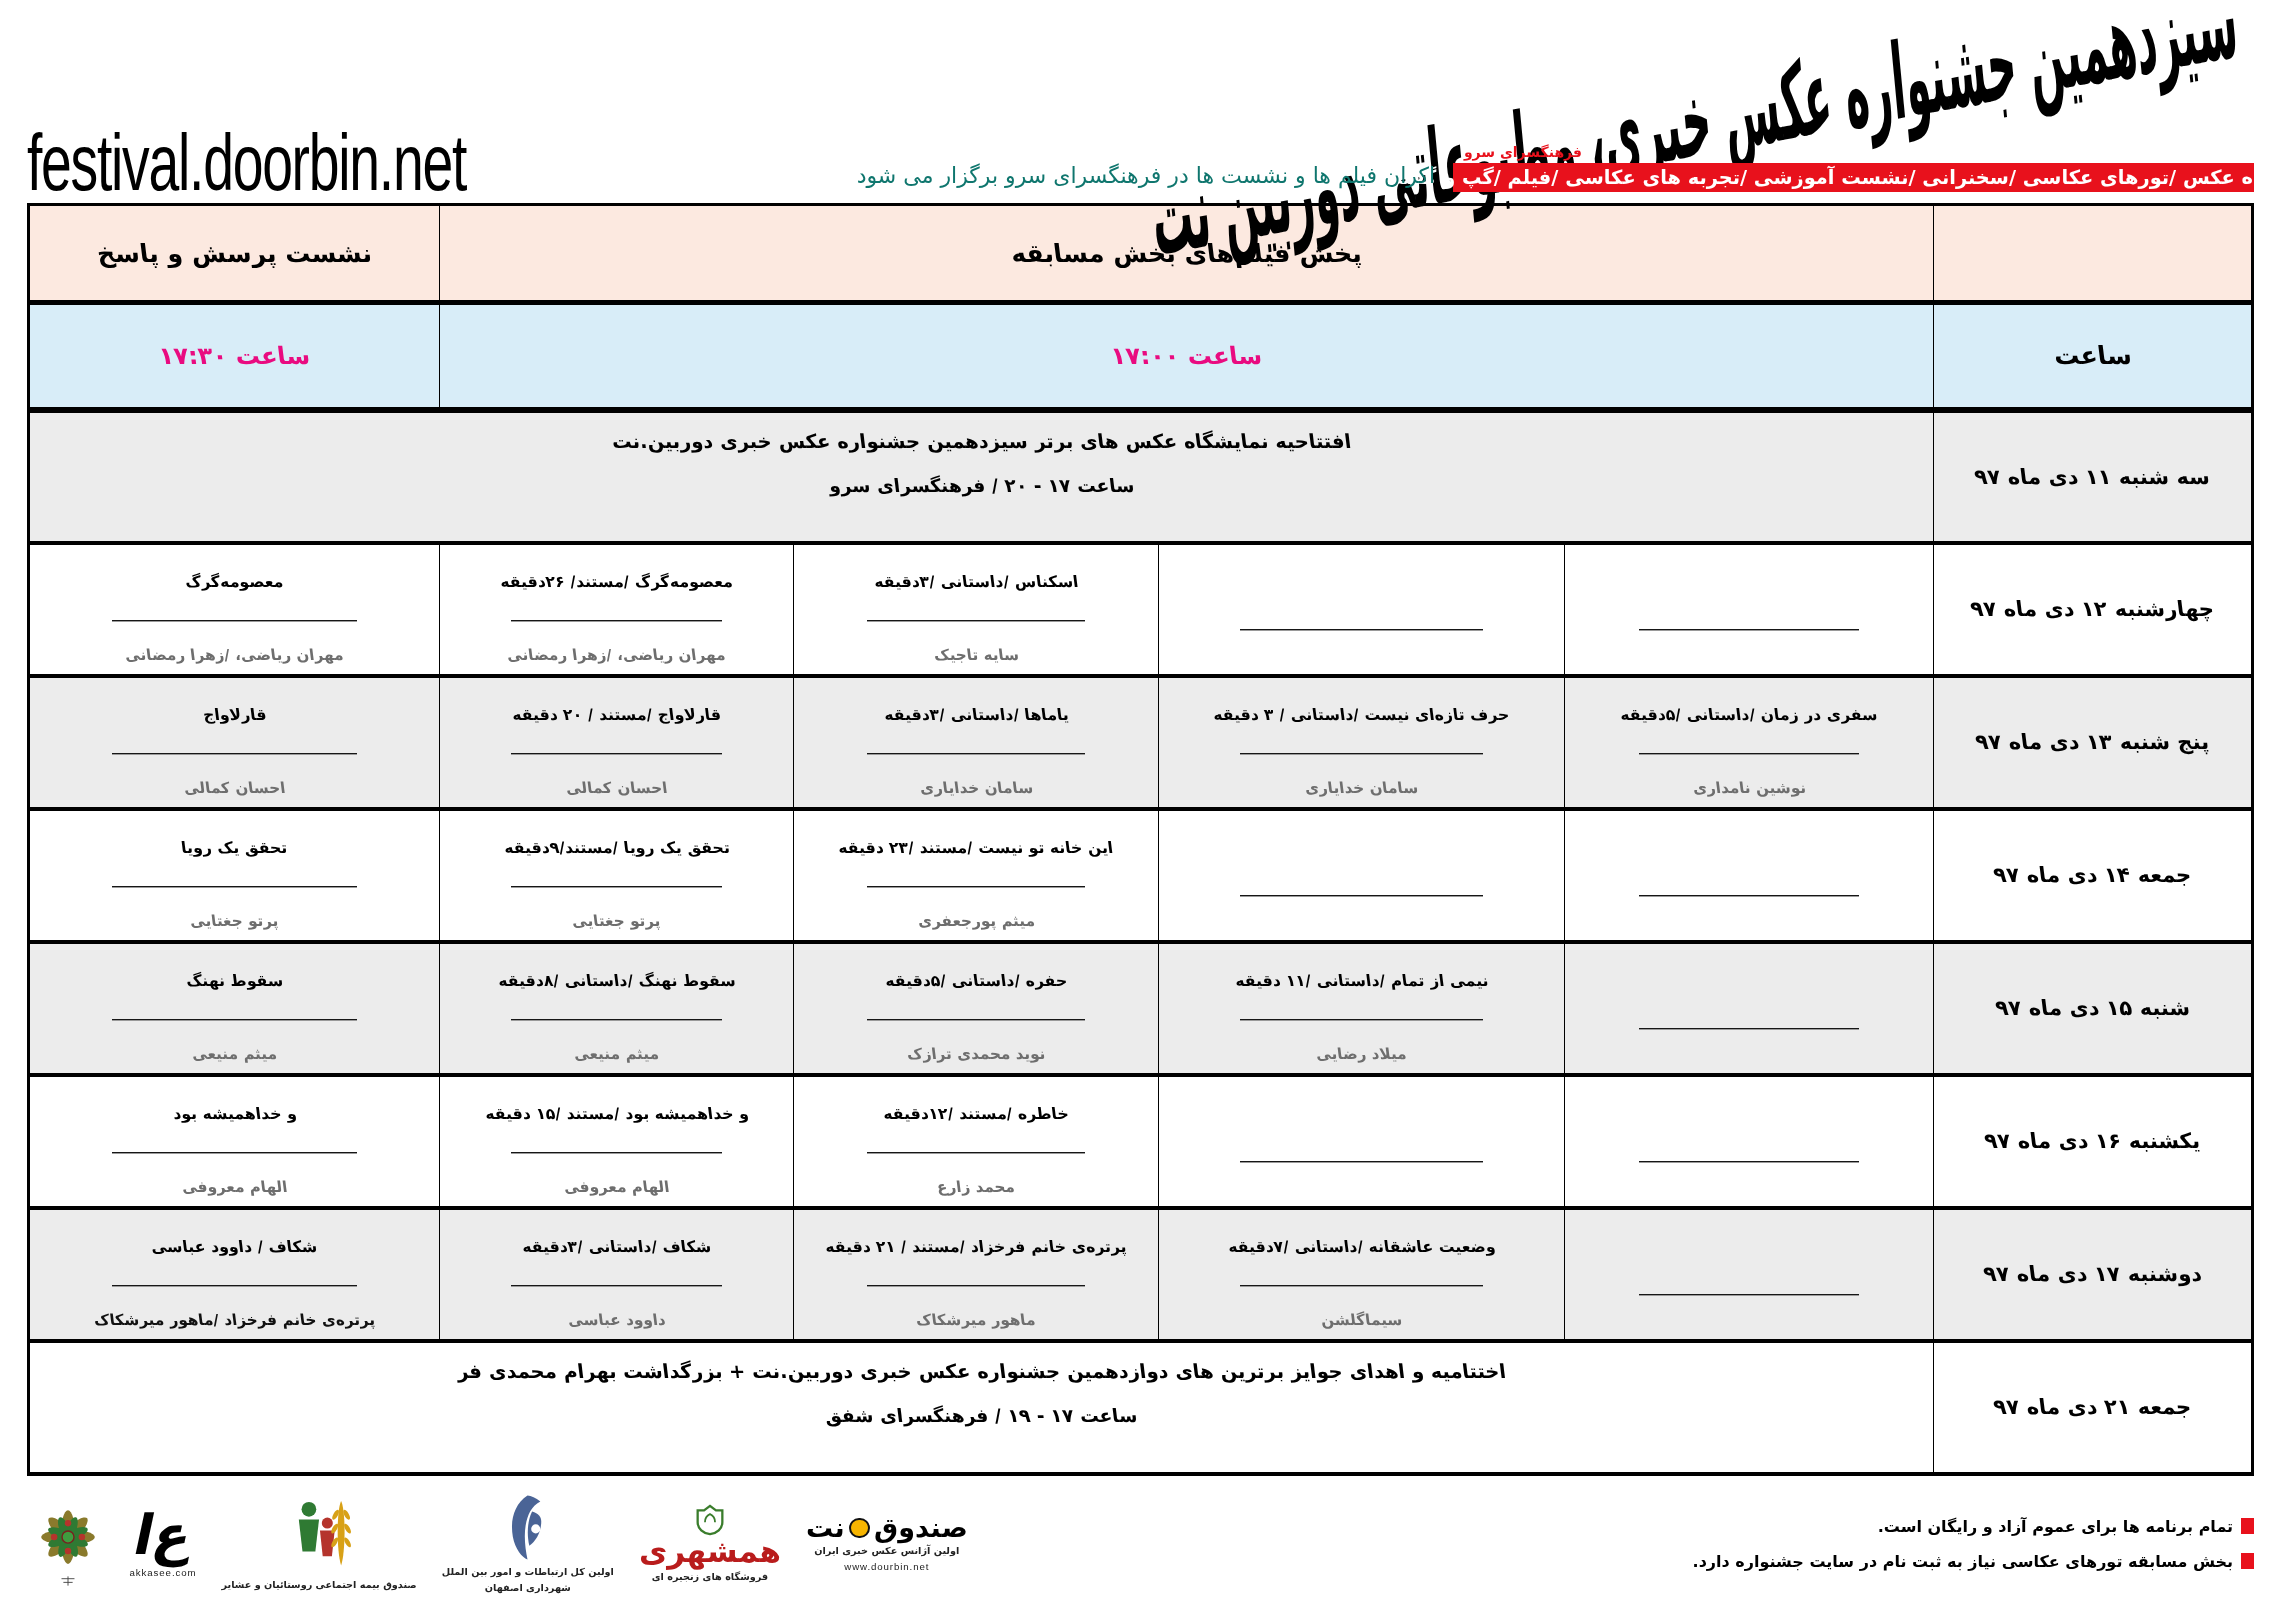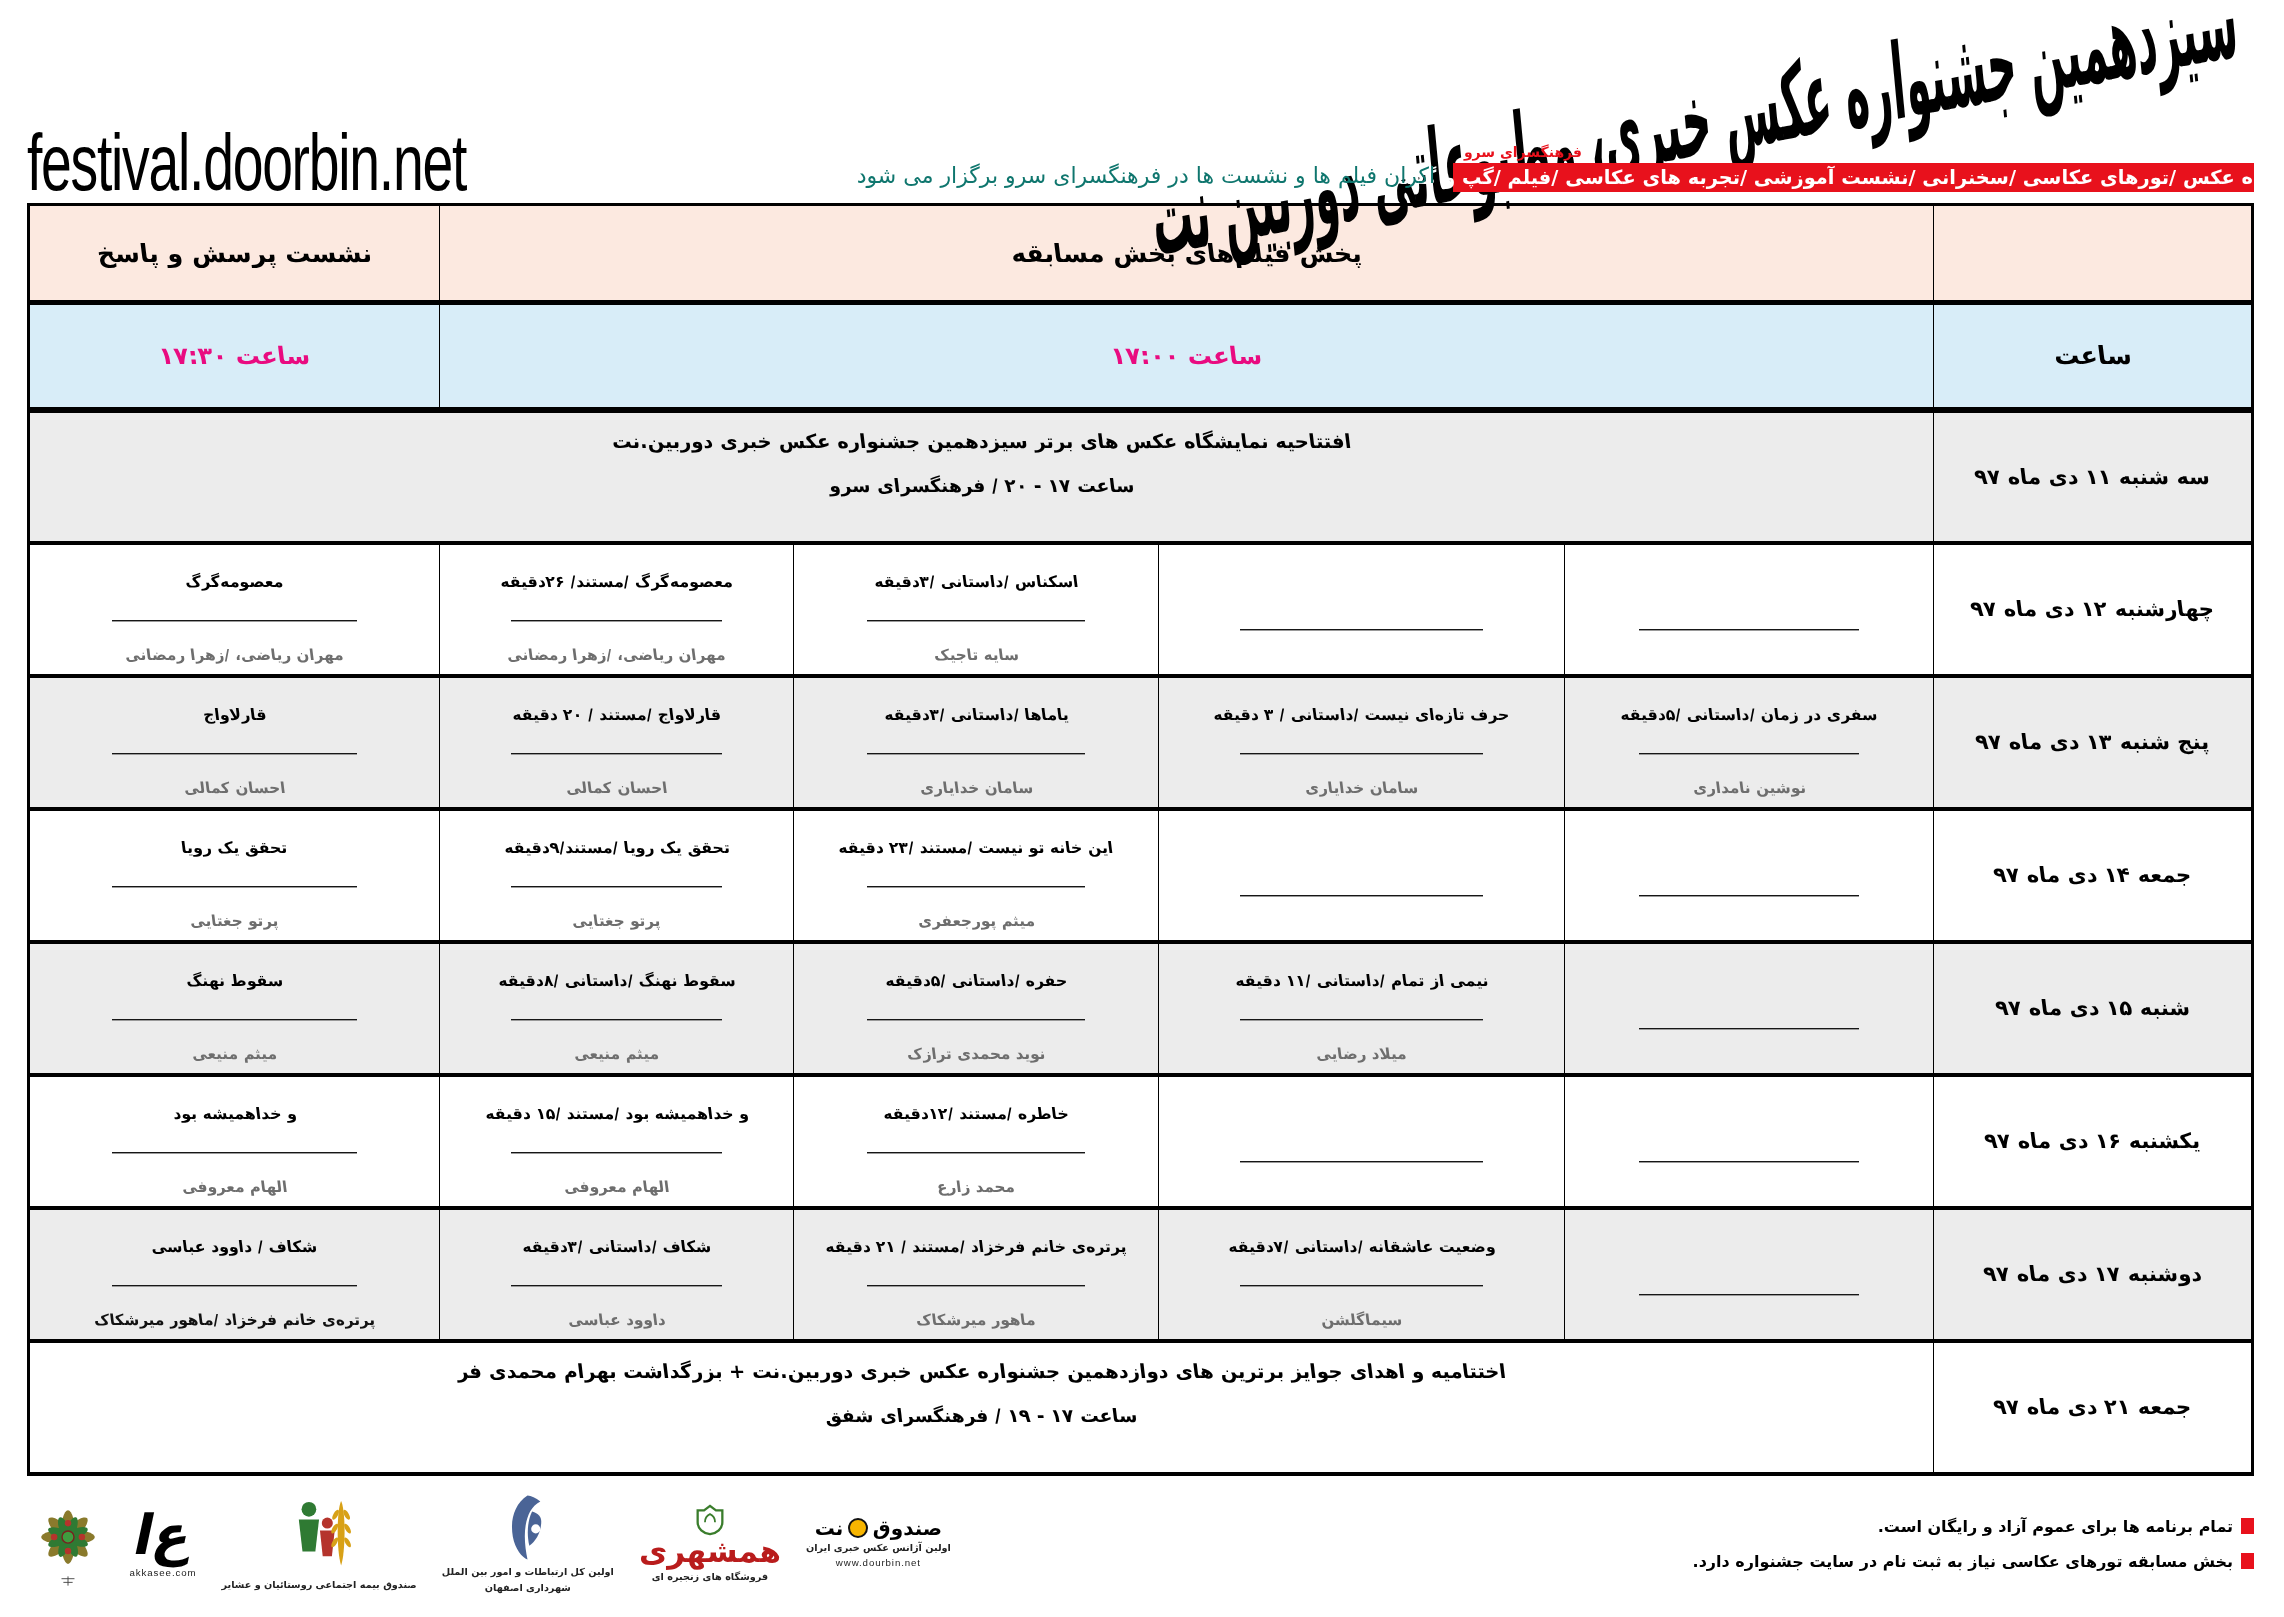--- a/index.html
+++ b/index.html
@@ -68,21 +68,21 @@
   }
   .sponsors{display:flex;direction:ltr;align-items:center;gap:25px;}
   .logo{display:flex;flex-direction:column;align-items:center;justify-content:center;text-align:center;}
   .logo .cap{font-size:9.7px;font-weight:bold;color:#222;margin-top:3.7px;line-height:1.25;}
   .logo .cap.en{font-family:"Liberation Sans",sans-serif;font-weight:normal;letter-spacing:0.9px;}
   .noor-box{width:92px;height:65px;background:#141414;border-radius:4.6px;display:flex;align-items:center;justify-content:center;}
   .akkasee-glyph{font-size:55px;font-weight:bold;color:#000;line-height:1;transform:skewX(-12deg);}
   .hamshahri-word{font-size:31px;font-weight:bold;color:#b91c1c;line-height:1;}
   .hamshahri-cap{color:#3a7d2c;}
   .dourbin-row{display:flex;direction:rtl;align-items:center;gap:4.6px;}
-  .dourbin-word{font-size:20px;font-weight:bold;color:#000;line-height:1;}
+  .dourbin-word{font-size:27px;font-weight:bold;color:#000;line-height:1;}
   .dourbin-dot{width:20.3px;height:20.3px;border-radius:50%;background:#f7b500;border:2.8px solid #111;box-sizing:border-box;}
   .notes{display:flex;direction:rtl;flex-direction:column;gap:16px;align-items:flex-start;}
   .note{display:flex;direction:rtl;align-items:center;gap:7.4px;}
   .note .sq{width:13px;height:15.7px;background:#e8111c;flex:0 0 auto;}
   .note .txt{font-size:16px;font-weight:bold;color:#000;white-space:nowrap;}
 </style>
 </head>
 <body>
 
 <div class="page">

